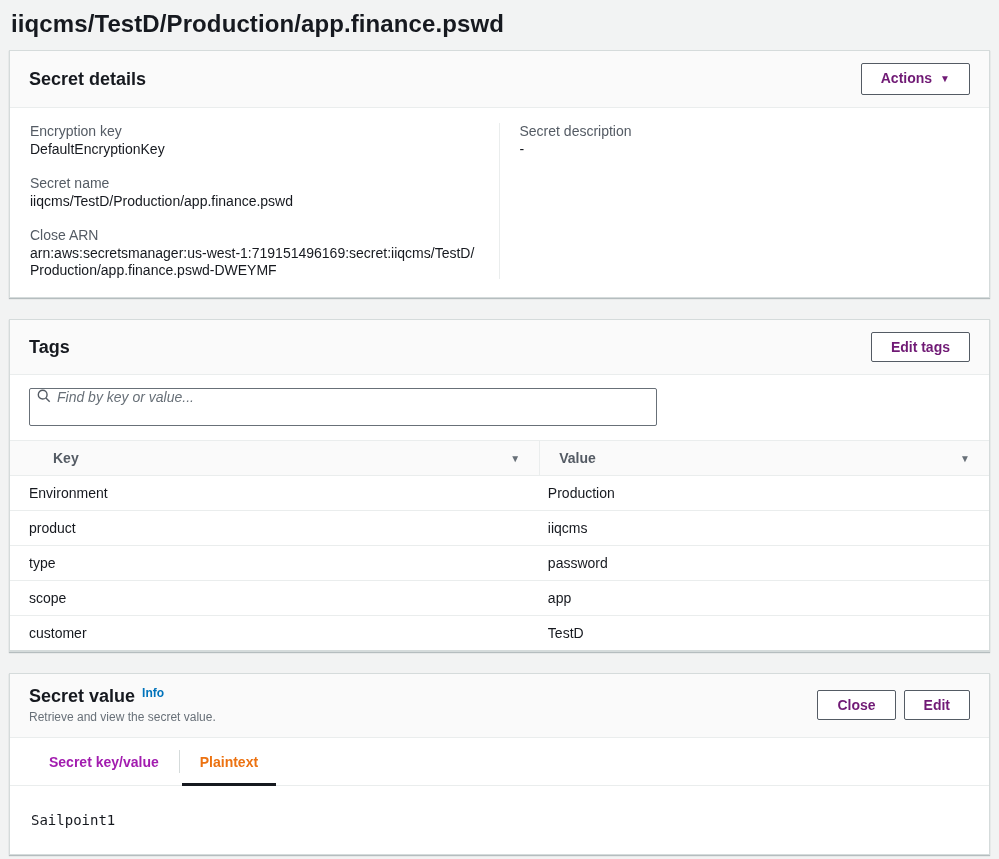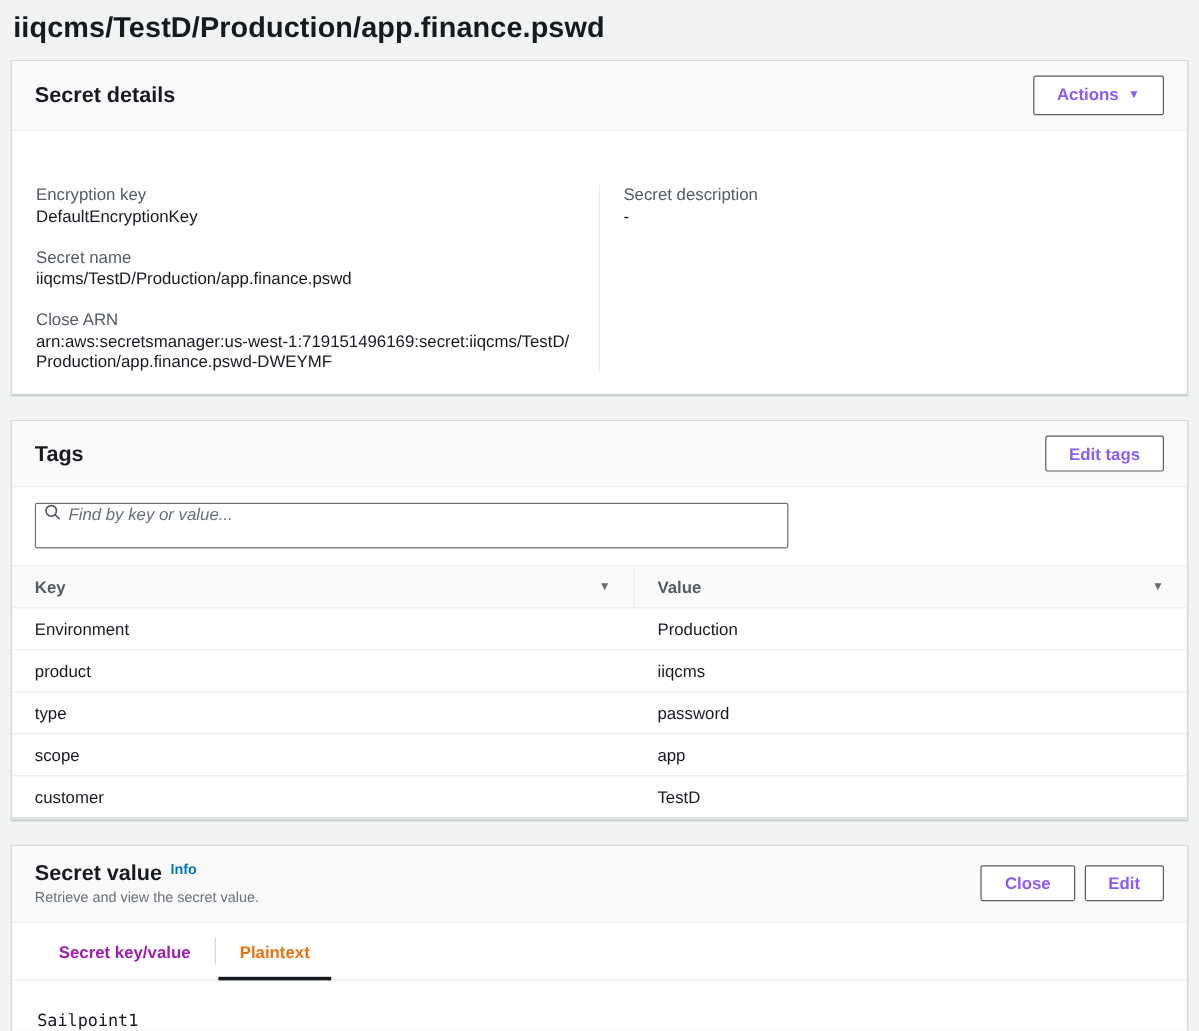--- a/index.html
+++ b/index.html
@@ -25,30 +25,30 @@
   }
   .card-header {
     background:#fafafa;
     border-bottom:1px solid #eaeded;
     padding: 12px 19px;
     display:flex; justify-content:space-between; align-items:center;
   }
   .card-title { font-size:18px; font-weight:700; color:#16191f; }
   .btn {
     background:#fff; border:1px solid #545b64; border-radius:2px;
-    color:#8b5cf6; font-weight:700; font-size:14px;
+    color:#701a75; font-weight:700; font-size:14px;
     font-family:"Liberation Sans", sans-serif;
     padding: 5px 19px; line-height:18px; cursor:pointer;
   }
   .btn .caret { font-size:10px; margin-left:8px; position:relative; top:-1px; }
   .btn-group { display:flex; gap:8px; }
 
   
   .details-body { display:flex; padding: 15px 0 18px 0; }
-  .details-col { width:50%; padding: 0 20px; margin-top: 30px; }
+  .details-col { width:50%; padding: 0 20px; }
   .details-col.left { border-right:1px solid #eaeded; }
   .field { margin-bottom:17px; }
   .field:last-child { margin-bottom:0; }
   .field-label { color:#545b64; font-size:14px; line-height:17px; margin-bottom:1px; }
   .field-value { color:#16191f; font-size:14px; line-height:17px; word-break:break-all; max-width:452px; }
 
   
   .search-row { padding: 13px 19px 14px 19px; }
   .search-box {
     width: 628px; height: 38px;
@@ -59,21 +59,21 @@
   .search-input {
     border:none; outline:none; flex:1; font-size:14px;
     font-family:"Liberation Sans", sans-serif; color:#16191f; background:transparent;
     padding:0;
   }
   .search-input::placeholder { color:#687078; font-style:italic; }
   .tag-table { width:100%; }
   .thead {
     display:flex; background:#fafafa;
     border-top:1px solid #eaeded; border-bottom:1px solid #eaeded;
-    color:#545b64; font-weight:700; font-size:14px;
+    color:#545b64; font-weight:700; font-size:14px;padding-left:24px;
   }
   .th { padding: 9px 19px; display:flex; align-items:center; justify-content:space-between; }
   .th-key { width:53%; border-right:1px solid #eaeded; }
   .th-value { width:47%; }
   .sort-caret { color:#687078; font-size:10px; }
   .trow { display:flex; border-bottom:1px solid #eaeded; font-size:14px; color:#16191f; }
   .trow:last-child { border-bottom:1px solid #d5dbdb; }
   .td { padding: 9px 19px; }
   .td-key { width:53%; }
   .td-value { width:47%; }

